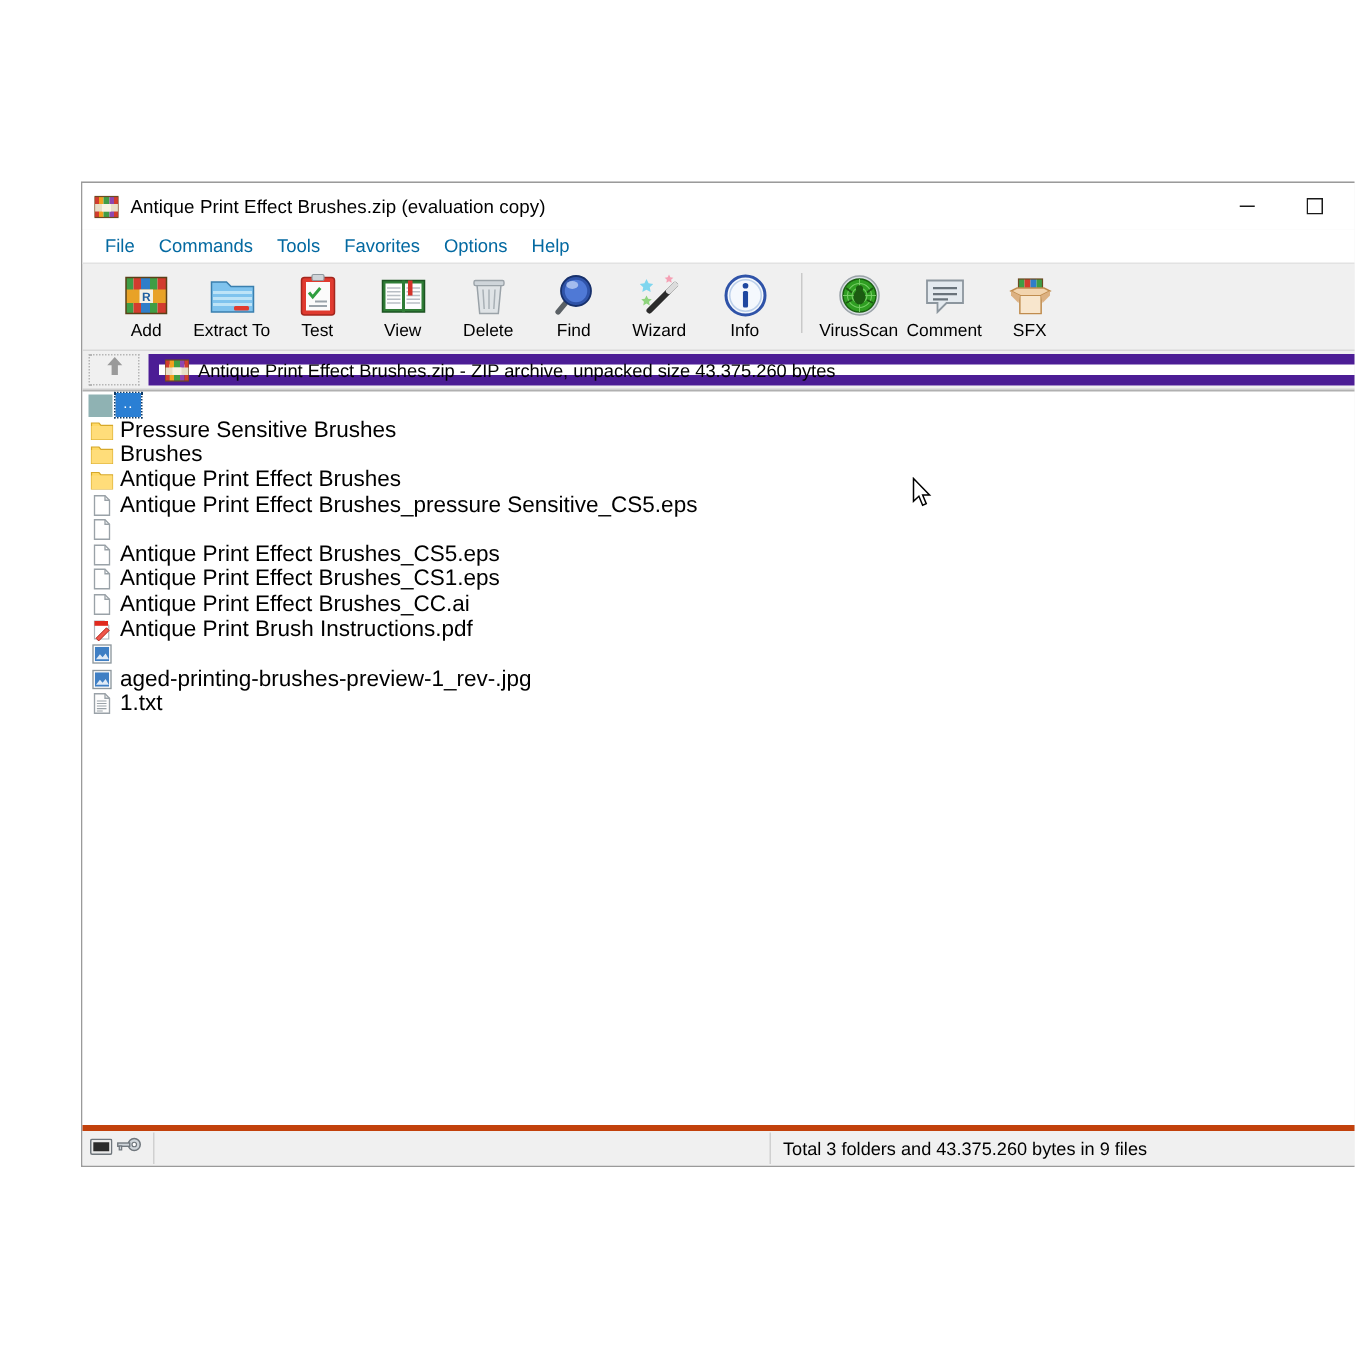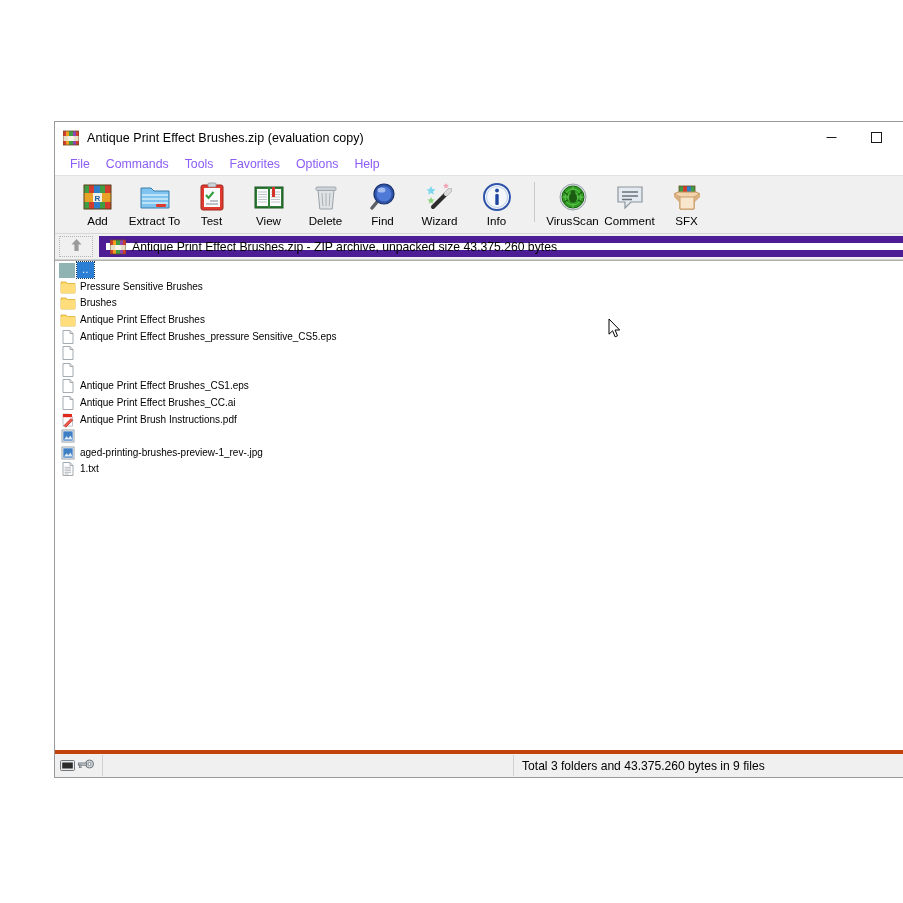--- a/index.html
+++ b/index.html
@@ -47,21 +47,21 @@
 
   
   .menubar {
     height: 22px; min-height: 22px;
     background: #ffffff;
     display: flex; align-items: center;
     padding-left: 7px;
     border-bottom: 1px solid #e2e2e2;
   }
   .menu-item {
-    font-size: 12.3px; color: #8b5cf6;
+    font-size: 12.3px; color: #0369a1;
     padding: 2px 8px; white-space: nowrap;
   }
 
   
   .toolbar {
     height: 55px; min-height: 55px;
     background: #f0f0f0;
     display: flex; align-items: flex-start;
     padding-left: 14px; padding-top: 2px;
     position: relative;
@@ -118,21 +118,21 @@
     padding-top: 1px;
     position: relative;
   }
   .file-row {
     height: 16.6px;
     display: flex; align-items: center;
     padding-left: 5px;
     white-space: nowrap;
   }
   .file-icon { width: 16px; height: 16px; margin-right: 4px; position: relative; flex: 0 0 auto; }
-  .file-name { font-size: 10px; color: #000; line-height: 16px; }
+  .file-name { font-size: 15px; color: #000; line-height: 16px; }
   .file-row.updir { padding-left: 4px; }
   .updir-block {
     width: 16px; height: 15px; background: #8fb2b3;
     margin-right: 2px; flex: 0 0 auto;
   }
   .updir-sel {
     width: 17px; height: 16px; background: #2a7fd4;
     outline: 1px dotted #123c66;
     display: flex; align-items: center; justify-content: center;
     flex: 0 0 auto;
@@ -489,20 +489,21 @@
         </div>
       </div>
 
       <div class="file-row">
         <div class="file-icon">
           <svg class="ic" viewBox="0 0 16 16">
               <path d="M3 1.5 h7 l3 3 v10 h-10 z" fill="#ffffff" stroke="#9aa2a8" stroke-width="0.9"></path>
               <path d="M10 1.5 v3 h3" fill="none" stroke="#9aa2a8" stroke-width="0.9"></path>
             </svg>
         </div>
+        <div class="file-name">Antique Print Effect Brushes_CS5.eps</div>
       </div>
 
       <div class="file-row">
         <div class="file-icon">
           <svg class="ic" viewBox="0 0 16 16">
               <path d="M3 1.5 h7 l3 3 v10 h-10 z" fill="#ffffff" stroke="#9aa2a8" stroke-width="0.9"></path>
               <path d="M10 1.5 v3 h3" fill="none" stroke="#9aa2a8" stroke-width="0.9"></path>
             </svg>
         </div>
         <div class="file-name">Antique Print Effect Brushes_CS1.eps</div>

